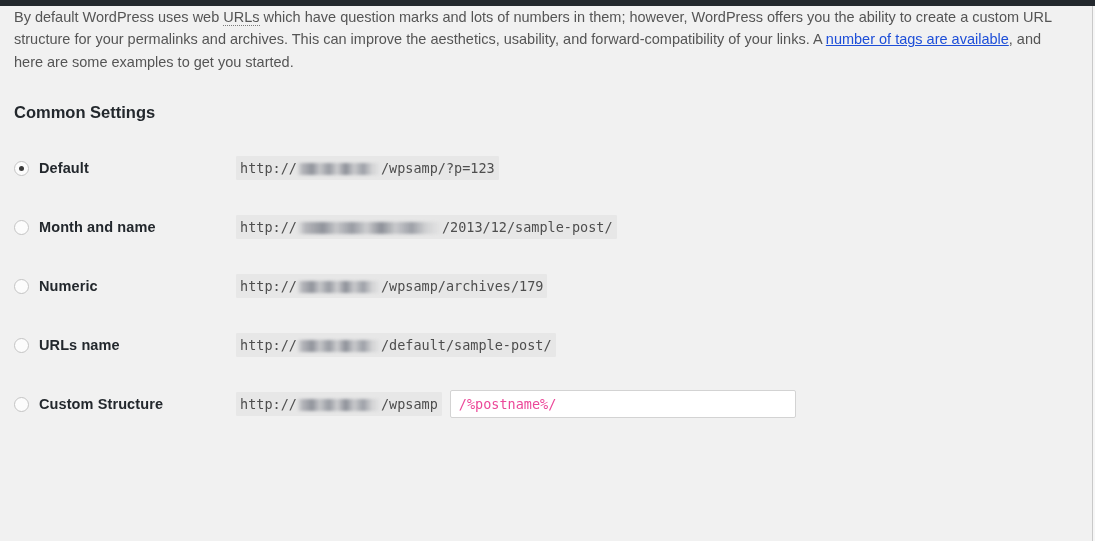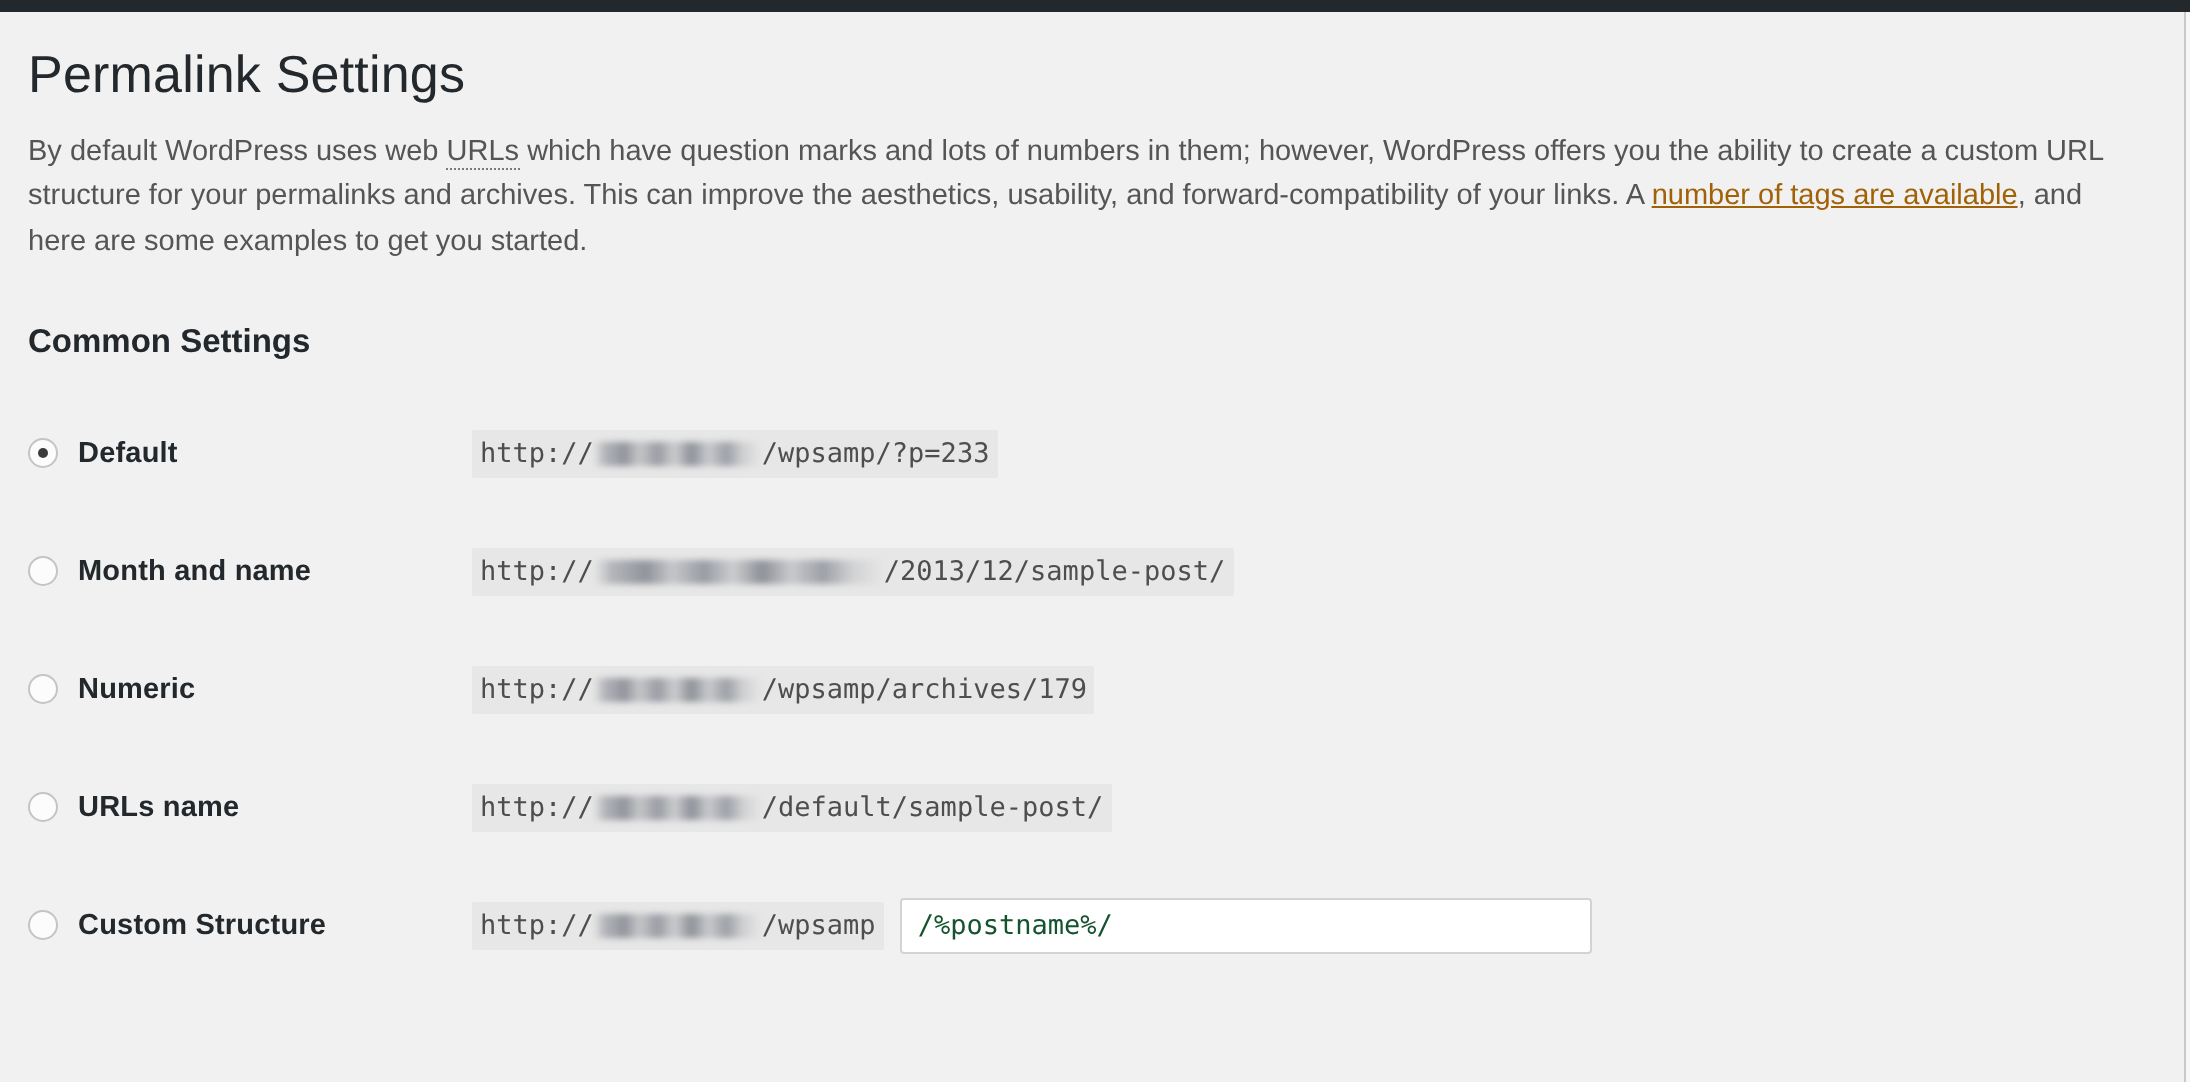--- a/index.html
+++ b/index.html
@@ -64,21 +64,21 @@
     margin: 0;
     padding: 0 18px 0 0;
     max-width: 1062px;
   }
   p.intro abbr {
     border-bottom: 1px dotted #7a7a7a;
     text-decoration: none;
     cursor: help;
   }
   p.intro a {
-    color: #a16207;
+    color: #1d4ed8;
     text-decoration: underline;
   }
   h2.section-title {
     font-size: 16.5px;
     font-weight: bold;
     color: #23282d;
     margin: 0;
     padding: 28px 0 0 0;
     line-height: 1.4;
   }
@@ -177,50 +177,49 @@
     height: 28px;
     box-sizing: border-box;
     margin-left: 8px;
     vertical-align: middle;
     background: #ffffff;
     border: 1px solid #d3d3d3;
     border-radius: 2px;
     padding: 0 8px;
     font-family: "DejaVu Sans Mono", "Liberation Mono", monospace;
     font-size: 13.5px;
-    color: #14532d;
+    color: #ec4899;
     outline: none;
   }
 </style>
 </head>
 <body>
 
 <div id="admin-bar"></div>
 <div id="right-edge"></div>
 <div id="right-gutter"></div>
 
 <div id="wrap">
 
-  <h1 class="page-title">Permalink Settings</h1>
 
   <p class="intro"><span>By default WordPress uses web </span><abbr>URLs</abbr><span> which have question marks and lots of numbers in them; however, WordPress offers you the ability to create a custom URL structure for your permalinks and archives. This can improve the aesthetics, usability, and forward-compatibility of your links. A </span><a href="#">number of tags are available</a><span>, and here are some examples to get you started.</span></p>
 
   <h2 class="section-title">Common Settings</h2>
 
   <table class="form-table">
     <tbody>
       <tr>
         <th>
           <label class="radio-label">
             <span class="radio checked"></span>
             <span class="radio-text">Default</span>
           </label>
         </th>
         <td>
-          <code class="url-sample"><span>http://</span><span class="blurhost" style="width:84px"></span><span>/wpsamp/?p=233</span></code>
+          <code class="url-sample"><span>http://</span><span class="blurhost" style="width:84px"></span><span>/wpsamp/?p=123</span></code>
         </td>
       </tr>
 
 
       <tr>
         <th>
           <label class="radio-label">
             <span class="radio"></span>
             <span class="radio-text">Month and name</span>
           </label>

